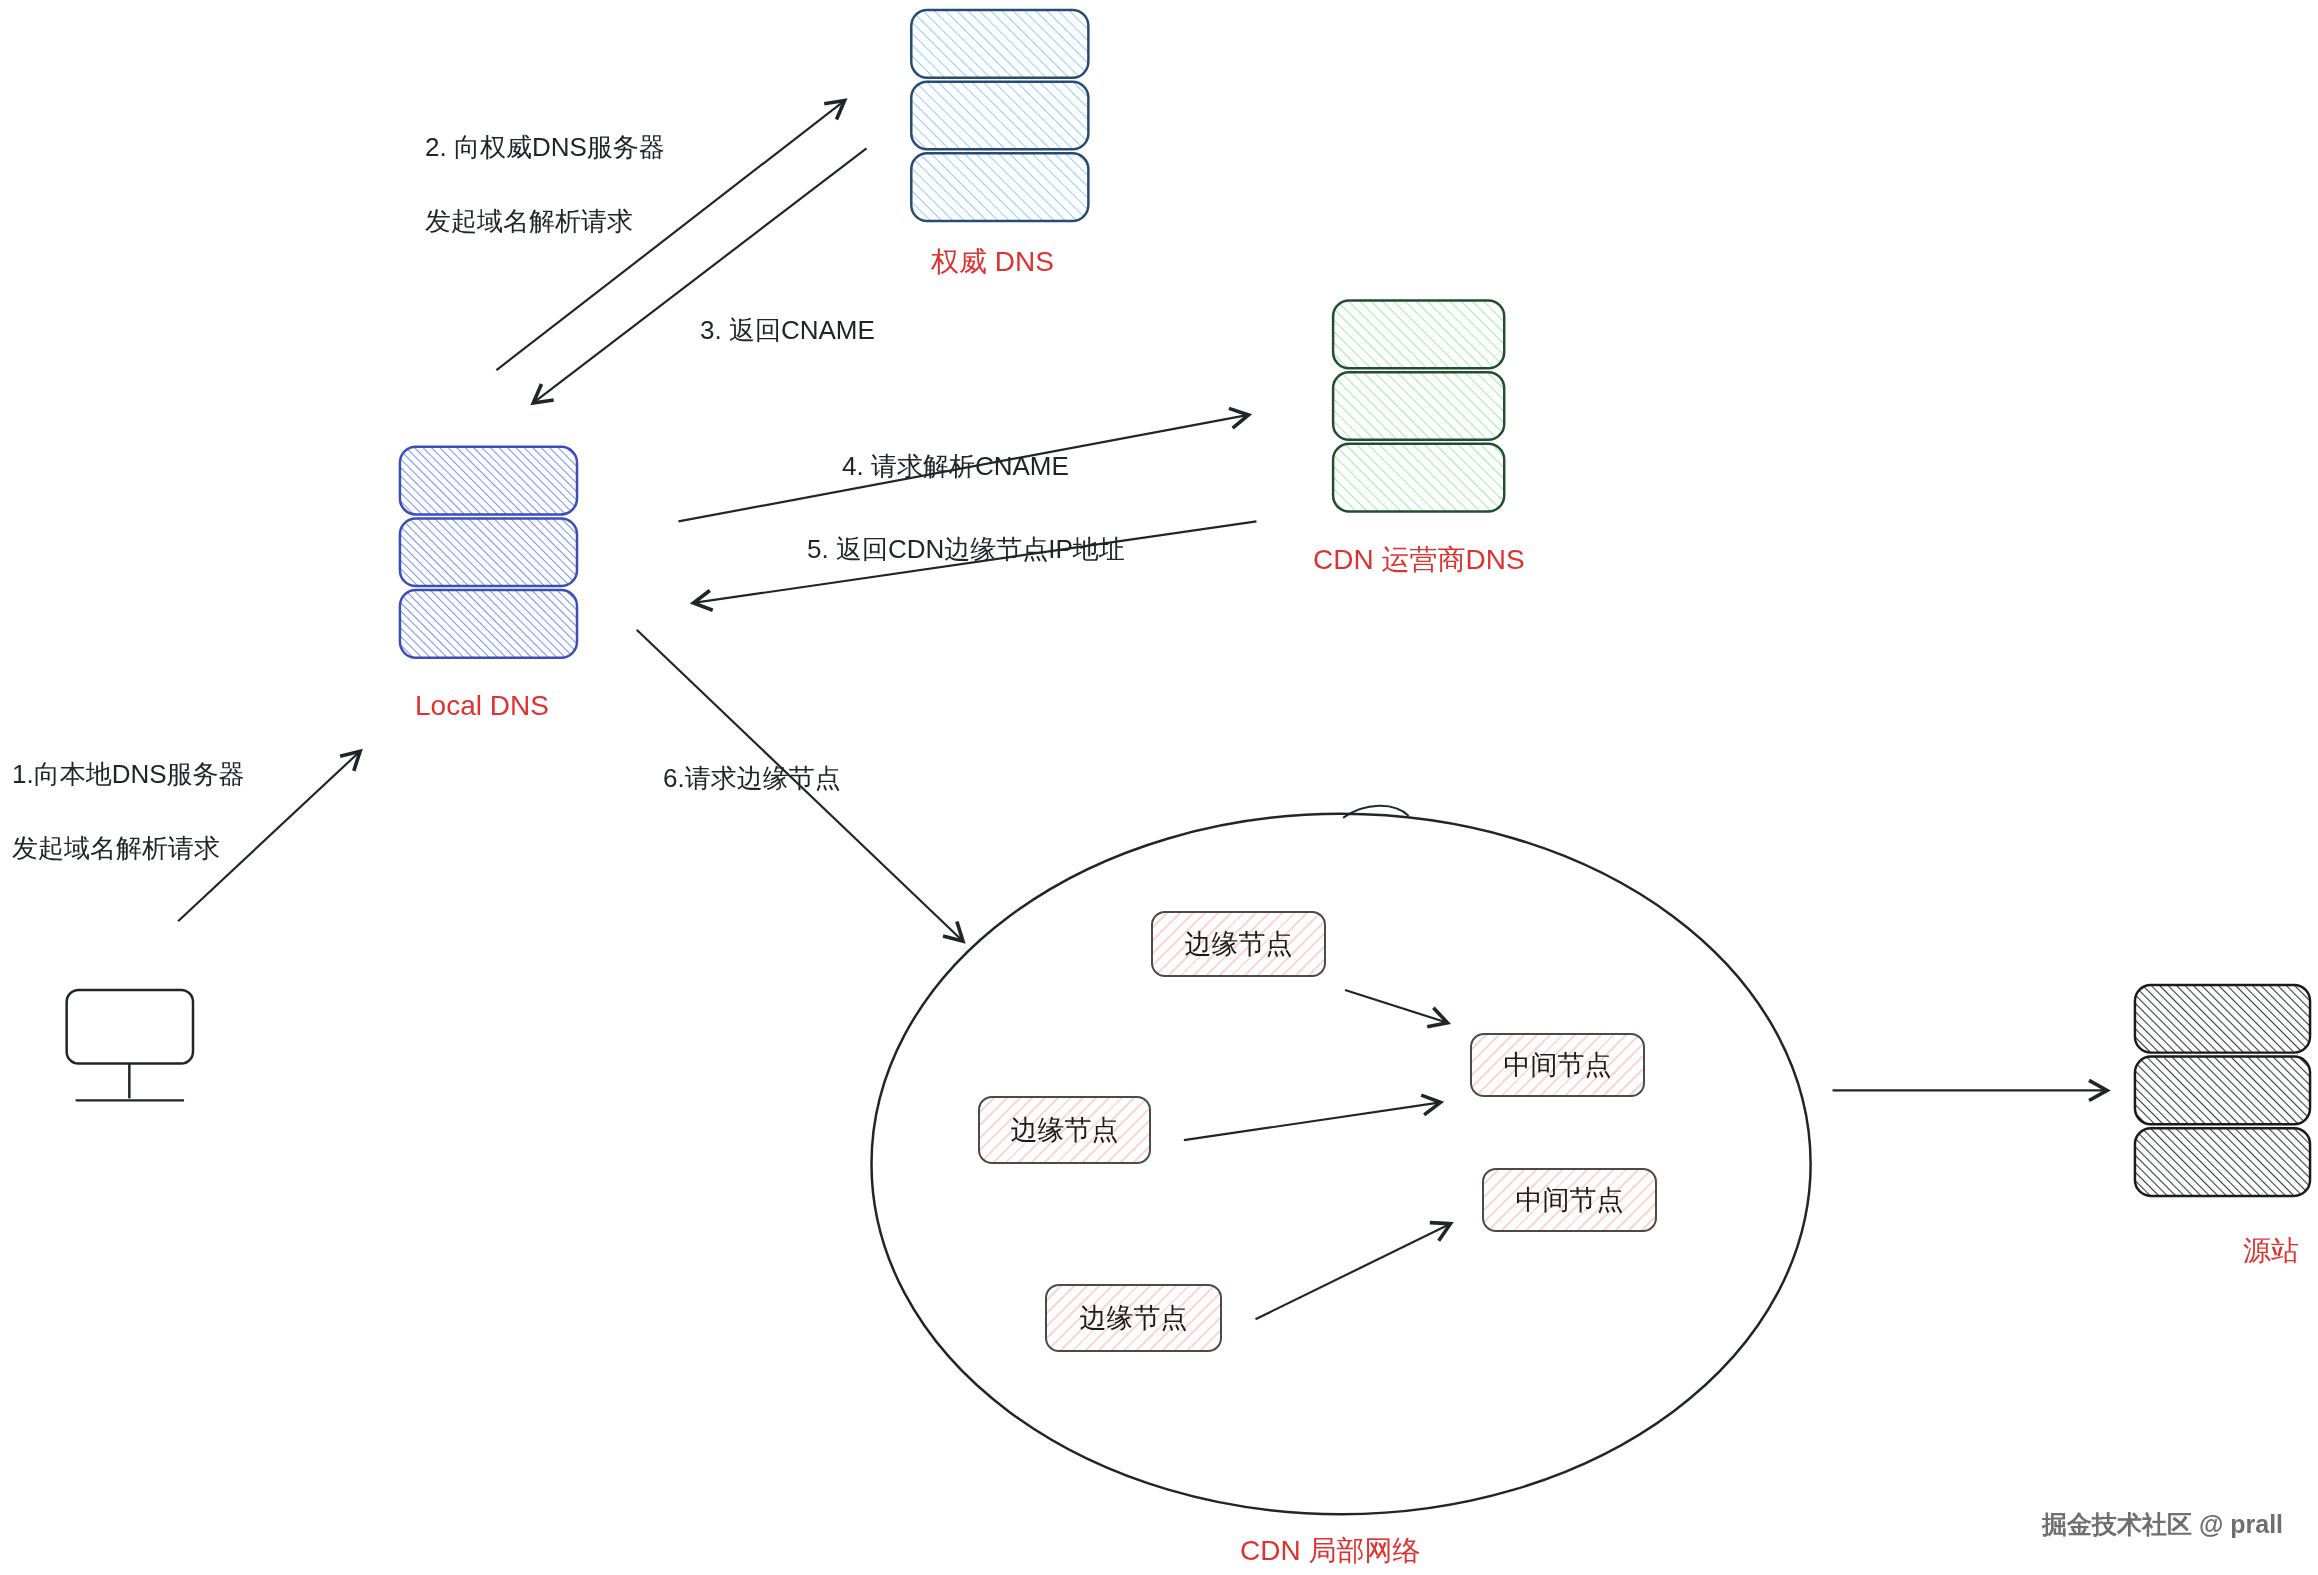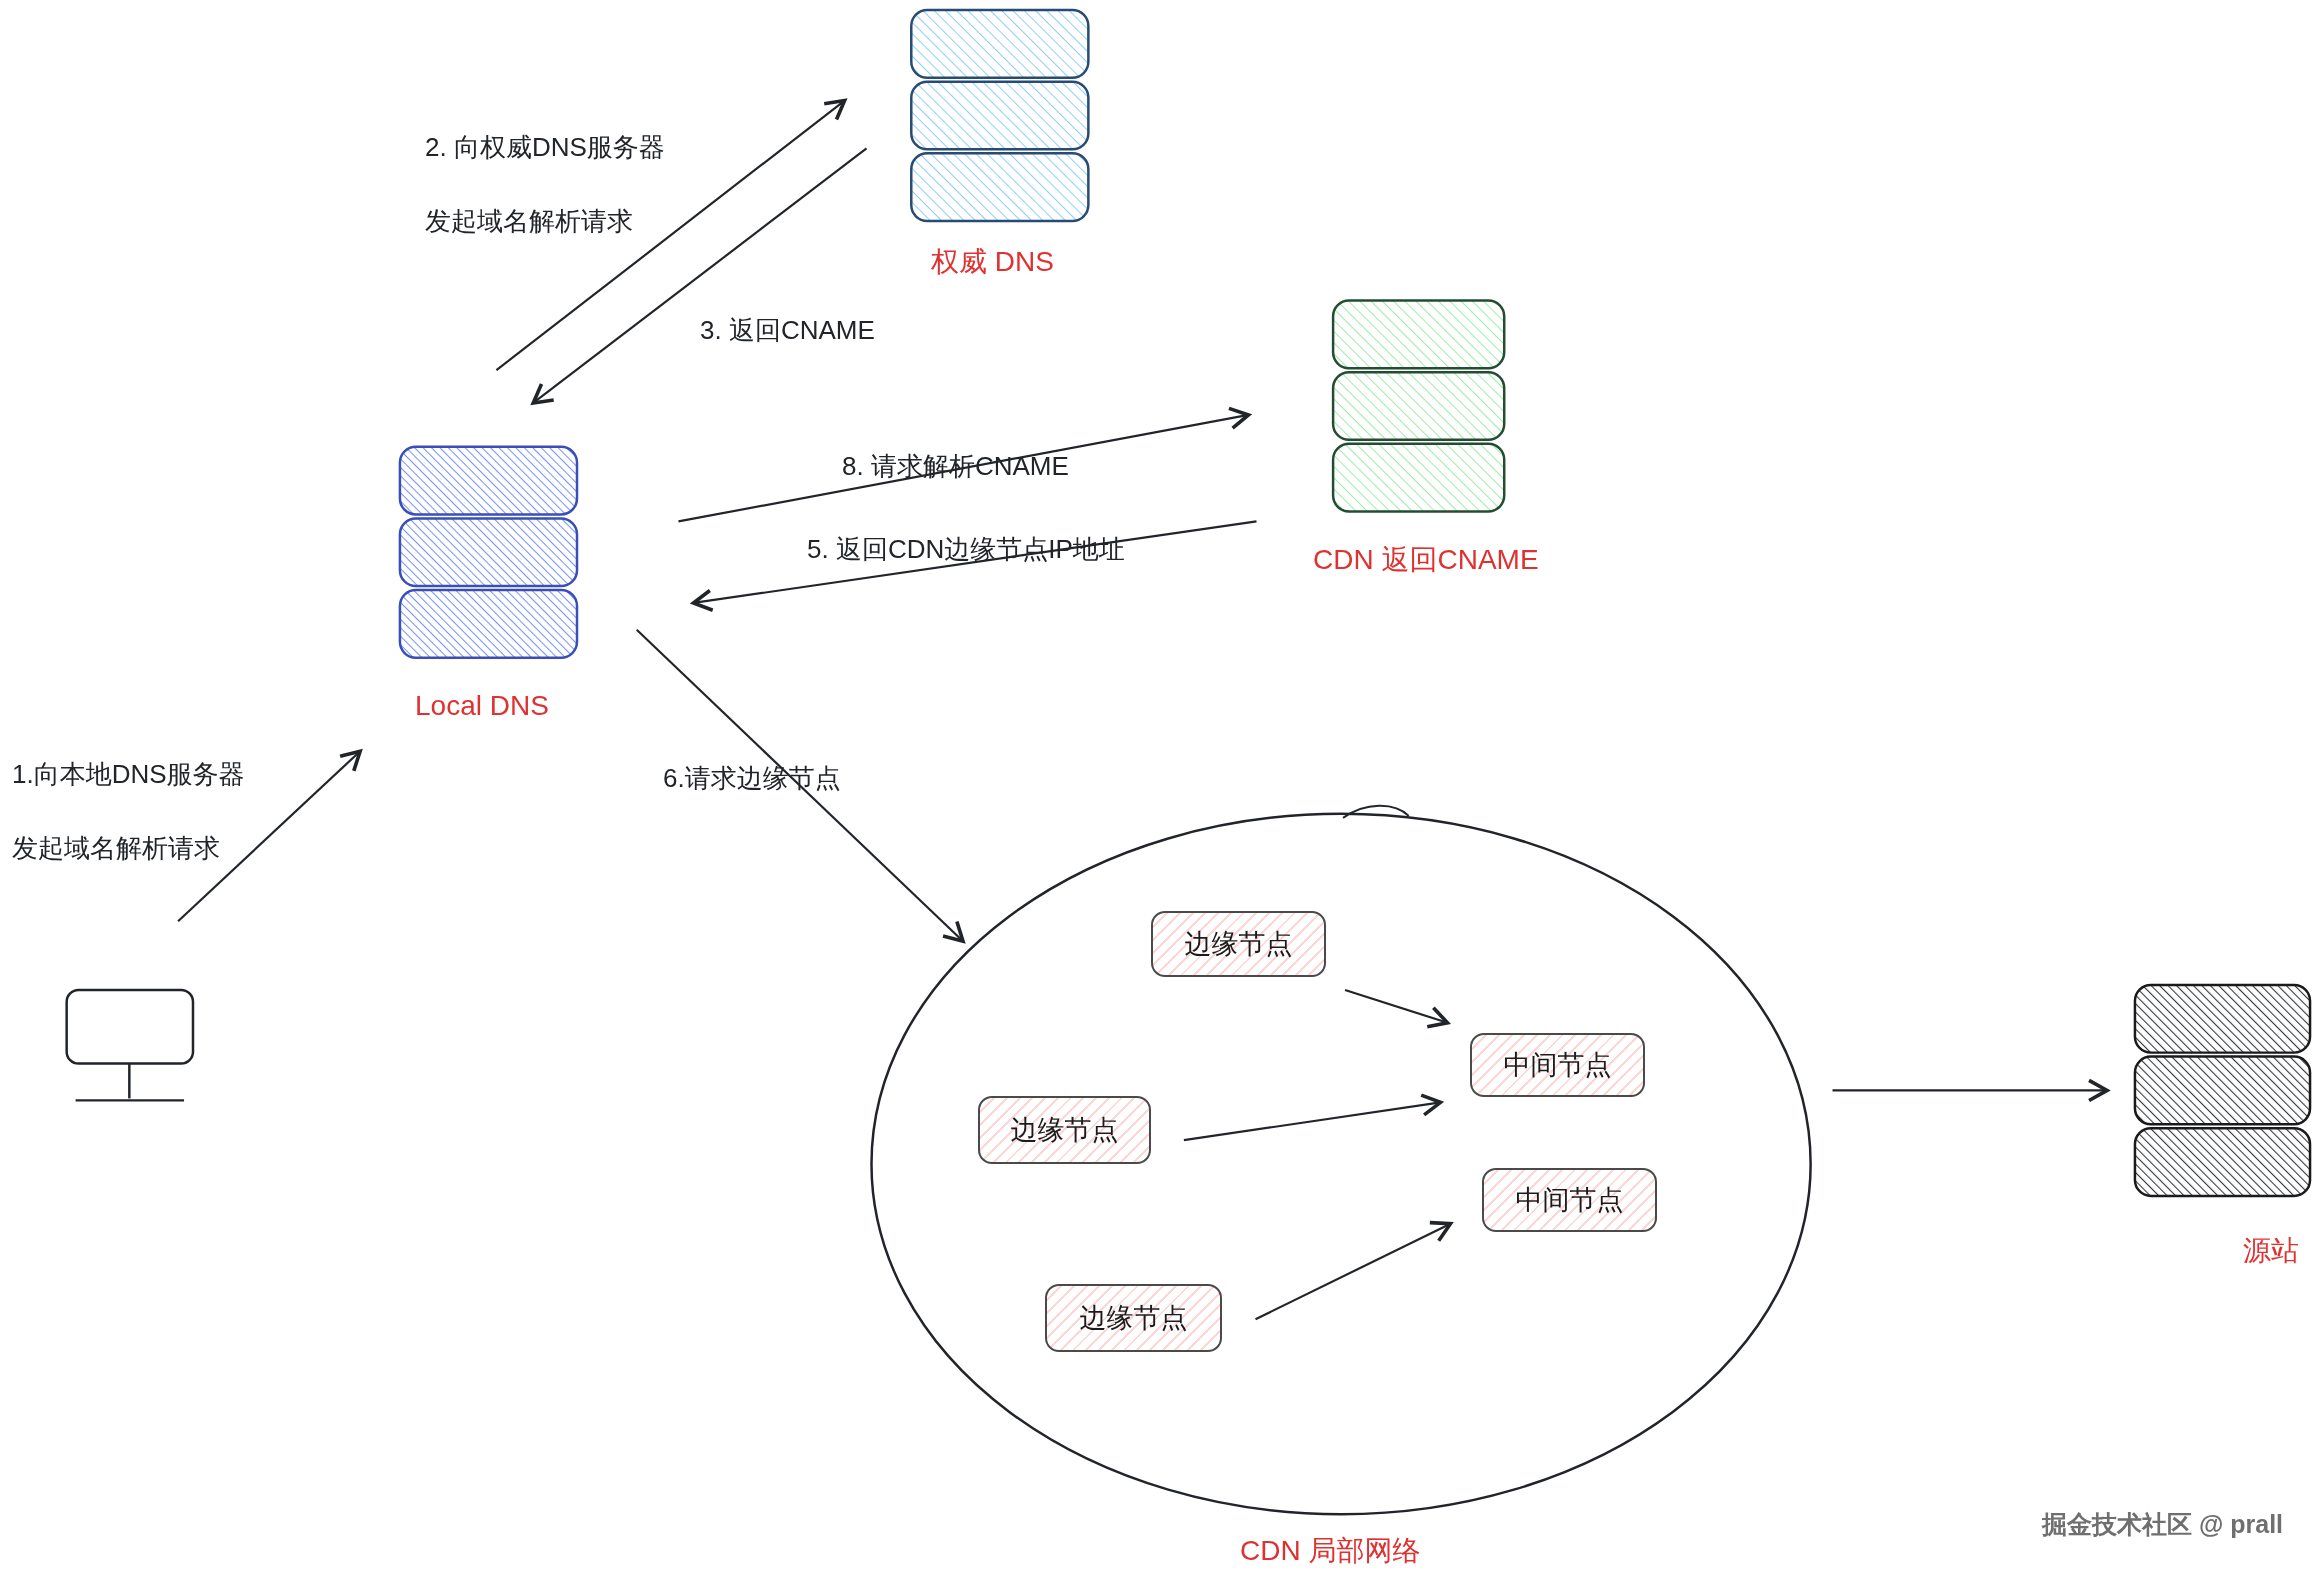--- a/index.html
+++ b/index.html
@@ -116,32 +116,32 @@
     <line x1="1262" y1="1326" x2="1458" y2="1230" stroke="#212529" stroke-width="2.2" marker-end="url(#arrow)"></line>
 
     <line x1="1842" y1="1096" x2="2118" y2="1096" stroke="#212529" stroke-width="2.2" marker-end="url(#arrow)"></line>
   </svg>
 
   <div class="txt" style="left:425px;top:129px;"><span>2. 向权威DNS服务器</span><br>
 <span>发起域名解析请求</span></div>
 
   <div class="txt" style="left:700px;top:312px;">3. 返回CNAME</div>
 
-  <div class="txt" style="left:842px;top:448px;">8. 请求解析CNAME</div>
+  <div class="txt" style="left:842px;top:448px;">4. 请求解析CNAME</div>
 
   <div class="txt" style="left:807px;top:531px;">5. 返回CDN边缘节点IP地址</div>
 
   <div class="txt" style="left:12px;top:736px;margin-top:20px;"><span>1.向本地DNS服务器</span><br>
 <span>发起域名解析请求</span></div>
 
   <div class="txt" style="left:663px;top:760px;">6.请求边缘节点</div>
 
   <div class="red-label" style="left:931px;top:243px;">权威 DNS</div>
   <div class="red-label" style="left:415px;top:690px;">Local DNS</div>
-  <div class="red-label" style="left:1313px;top:541px;">CDN 返回CNAME</div>
+  <div class="red-label" style="left:1313px;top:541px;">CDN 运营商DNS</div>
   <div class="red-label" style="left:2195px;top:1232px;margin-left:48px;">源站</div>
   <div class="red-label" style="left:1240px;top:1532px;">CDN 局部网络</div>
 
   <div class="node-box" style="left:1151px;top:911px;width:175px;height:66px;">边缘节点</div>
   <div class="node-box" style="left:978px;top:1096px;width:173px;height:68px;">边缘节点</div>
   <div class="node-box" style="left:1045px;top:1284px;width:177px;height:68px;">边缘节点</div>
   <div class="node-box" style="left:1470px;top:1033px;width:175px;height:64px;">中间节点</div>
   <div class="node-box" style="left:1482px;top:1168px;width:175px;height:64px;">中间节点</div>
 
   <div class="watermark" style="left:2042px;top:1508px;">掘金技术社区 @ prall</div>

